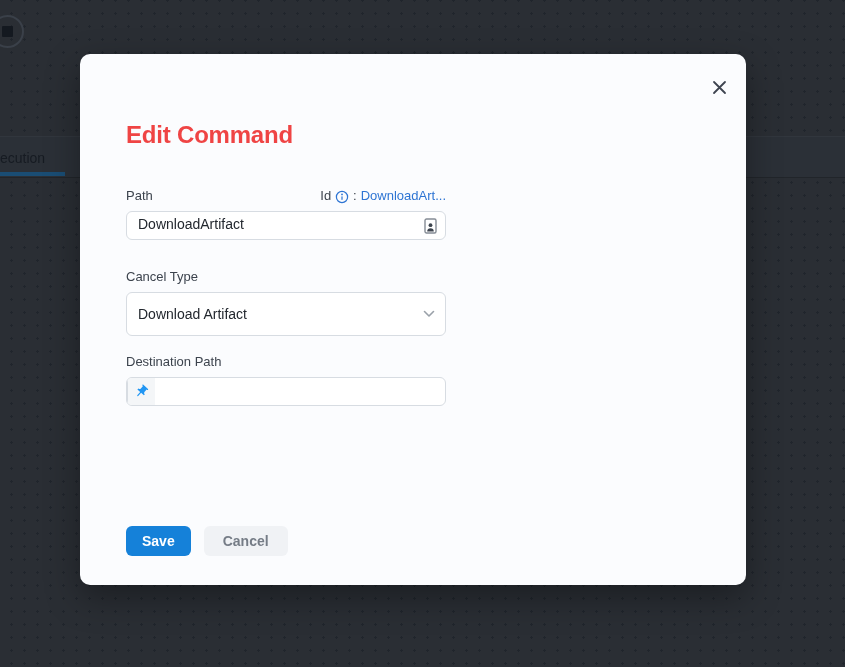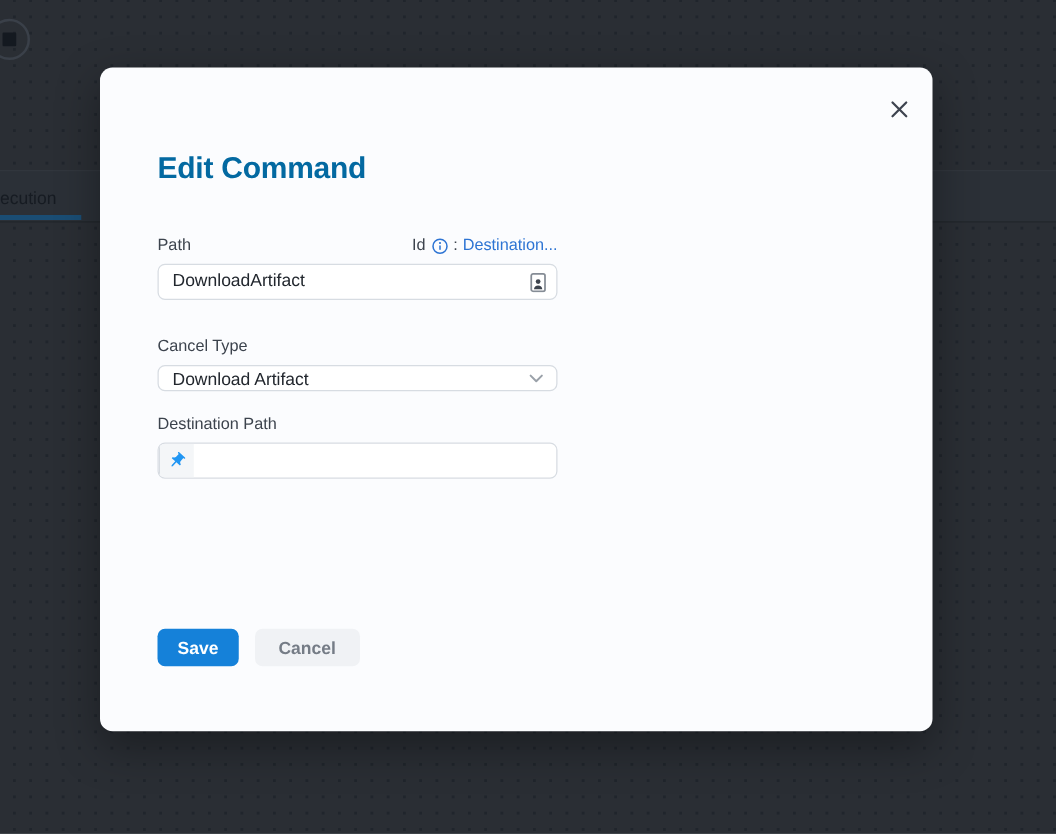--- a/index.html
+++ b/index.html
@@ -54,21 +54,21 @@
     box-shadow: 0 12px 34px rgba(0,0,0,0.35);
   }
   .close-btn {
     position: absolute; top: 21px; right: 15px;
     width: 24px; height: 24px;
     background: transparent; border: none; cursor: pointer;
     display: flex; align-items: center; justify-content: center;
   }
   .modal-body { padding: 67px 46px 0 46px; }
   .modal-title {
-    font-size: 24px; font-weight: 700; color: #0369a1;
+    font-size: 24px; font-weight: 700; color: #ef4444;
     letter-spacing: -0.2px; line-height: 27px;
   }
   .form { width: 320px; margin-top: 40px; }
 
   .label-row {
     display: flex; justify-content: space-between; align-items: center;
     margin-bottom: 7px; font-size: 13px; line-height: 16px;
   }
   .field-label { color: #3c434d; font-weight: 500; }
   .id-group { display: flex; align-items: flex-end; gap: 4px; color: #3c434d; }
@@ -82,21 +82,21 @@
     font-family: "Liberation Sans", sans-serif;
     font-size: 14px; color: #22272e;
     padding: 0 30px 4px 11px; outline: none;
   }
   .autofill-icon { position: absolute; right: 9px; top: 7px; }
 
   .field-gap-lg { margin-top: 29px; }
   .field-gap-sm { margin-top: 18px; }
 
   .select-box {
-    height: 21px;
+    height: 44px;
     border: 1px solid #d7dce2; border-radius: 6px;
     background: #ffffff;
     display: flex; align-items: center; justify-content: space-between;
     padding: 0 10px 0 11px;
     font-size: 14px; color: #22272e; cursor: pointer;
   }
 
   .input-group {
     display: flex; height: 29px;
     border: 1px solid #d7dce2; border-radius: 6px;
@@ -156,21 +156,21 @@
           <div class="label-row">
             <span class="field-label">Path</span>
             <span class="id-group">
               <span>Id</span>
               <svg width="14" height="14" viewBox="0 0 16 16" style="cursor:pointer">
                 <circle cx="8" cy="8" r="6.4" fill="none" stroke="#2d74d3" stroke-width="1.4"></circle>
                 <circle cx="8" cy="5" r="1" fill="#2d74d3"></circle>
                 <rect x="7.3" y="7" width="1.4" height="4.4" rx="0.7" fill="#2d74d3"></rect>
               </svg>
               <span>:</span>
-              <a class="id-link">Destination...</a>
+              <a class="id-link">DownloadArt...</a>
             </span>
           </div>
           <div class="input-wrap">
             <input class="text-input" type="text" value="DownloadArtifact" style="">
             <svg class="autofill-icon" width="13" height="16" viewBox="0 0 13 16">
               <rect x="1" y="1" width="11" height="14" rx="1.5" fill="#ffffff" stroke="#858c95" stroke-width="1.4"></rect>
               <circle cx="6.5" cy="7.2" r="1.9" fill="#3d444e"></circle>
               <path d="M3.2 13.4 c0-2 1.4-3.1 3.3-3.1 s3.3 1.1 3.3 3.1 z" fill="#3d444e"></path>
             </svg>
           </div>

